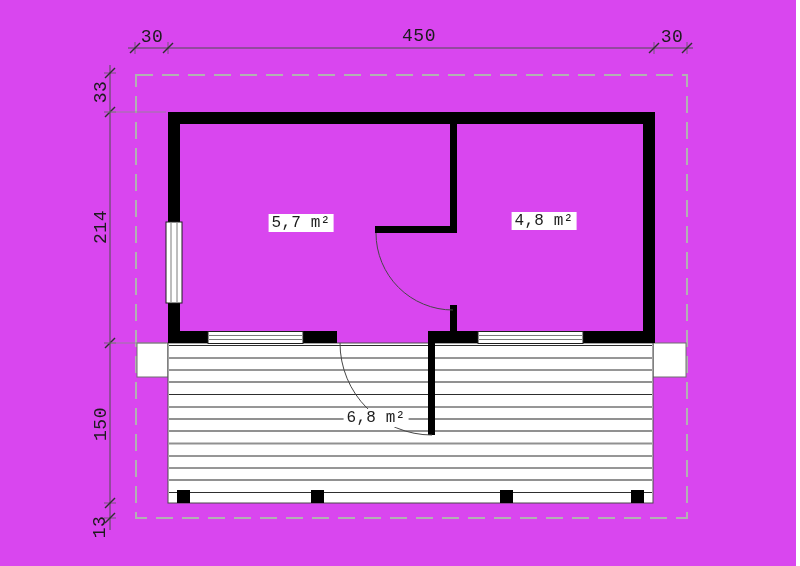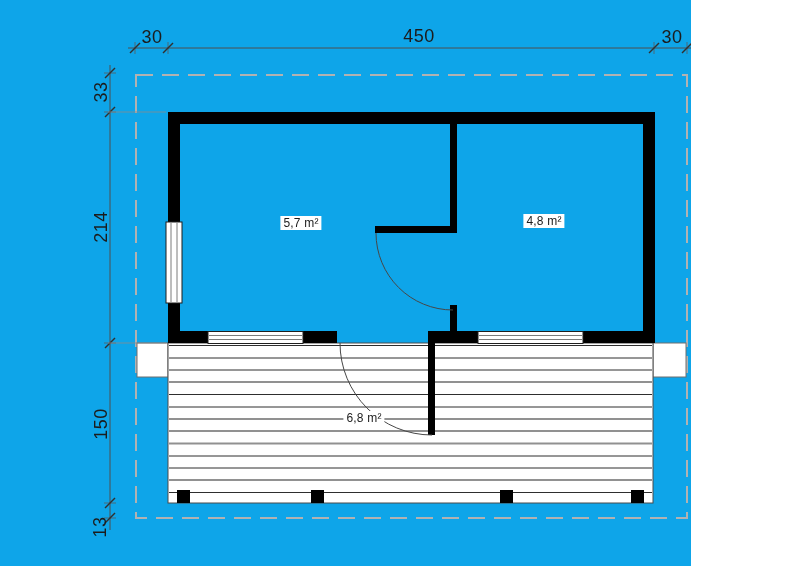--- a/index.html
+++ b/index.html
@@ -1,18 +1,18 @@
 <!DOCTYPE html>
 <html style="--wall: #000000; --text: #1c1c1c; --dim-line: #4f4f4f; --roof-dash: #b2b2b2; --deck-dark: #2e2e2e; --deck-light: #919191;"><head>
 <meta charset="utf-8">
 <style>
   html,body{margin:0;padding:0;background:#ffffff;}
   .stage{
-    position:relative;width:691px;height:566px;background:#0ea5e9;overflow:hidden;
-    font-family:Liberation Sans, sans-serif;
+    position:relative;width:796px;height:566px;background:#d946ef;overflow:hidden;
+    font-family:Liberation Mono, monospace;
   }
   svg{position:absolute;left:0;top:0;}
 
   
   .wall{fill:var(--wall,#000);stroke:none;}
   .dashed-outline{fill:none;stroke:var(--roof-dash,#b2b2b2);stroke-width:2;stroke-dasharray:17 9;}
   .dim{stroke:var(--dim-line,#4f4f4f);stroke-width:1;fill:none;}
   .tick{stroke:#303030;stroke-width:1.4;}
   .stub{stroke:#5a5a5a;stroke-width:0.8;}
   .ext{stroke:#8a8a8a;stroke-width:0.8;}
@@ -24,21 +24,21 @@
   .board-g{stroke:var(--deck-light,#919191);stroke-width:2;}
   .post{fill:var(--wall,#000);}
   .step{fill:#ffffff;stroke:#6e6e6e;stroke-width:1;}
 
   
   .lbl{
     position:absolute;color:var(--text,#1c1c1c);font-size:18px;letter-spacing:.5px;
     transform:translate(-50%,-50%);white-space:nowrap;line-height:1;
   }
   .lbl.v{transform:translate(-50%,-50%) rotate(-90deg);}
-  .lbl.room{font-size:12px;letter-spacing:.2px;background:#fff;padding:1px 3px;}
+  .lbl.room{font-size:16px;letter-spacing:.2px;background:#fff;padding:1px 3px;}
 </style>
 </head>
 <body>
 
 <div class="stage">
 
   <svg width="800" height="566" viewBox="0 0 800 566">
 
     <g>
       <rect class="dashed-outline" x="136" y="75" width="551" height="443"></rect>
@@ -149,14 +149,14 @@
   <div class="lbl" style="left:419px;top:36px">450</div>
   <div class="lbl" style="left:672px;top:37px">30</div>
 
   <div class="lbl v" style="left:101px;top:92px">33</div>
   <div class="lbl v" style="left:101px;top:227px">214</div>
   <div class="lbl v" style="left:101px;top:424px">150</div>
   <div class="lbl v" style="left:100px;top:527px">13</div>
 
   <div class="lbl room" style="left:301px;top:223px">5,7 m²</div>
   <div class="lbl room" style="left:544px;top:221px">4,8 m²</div>
-  <div class="lbl room" style="left:364px;top:418px">6,8 m²</div>
+  <div class="lbl room" style="left:376px;top:418px">6,8 m²</div>
 </div>
 
 </body></html>

